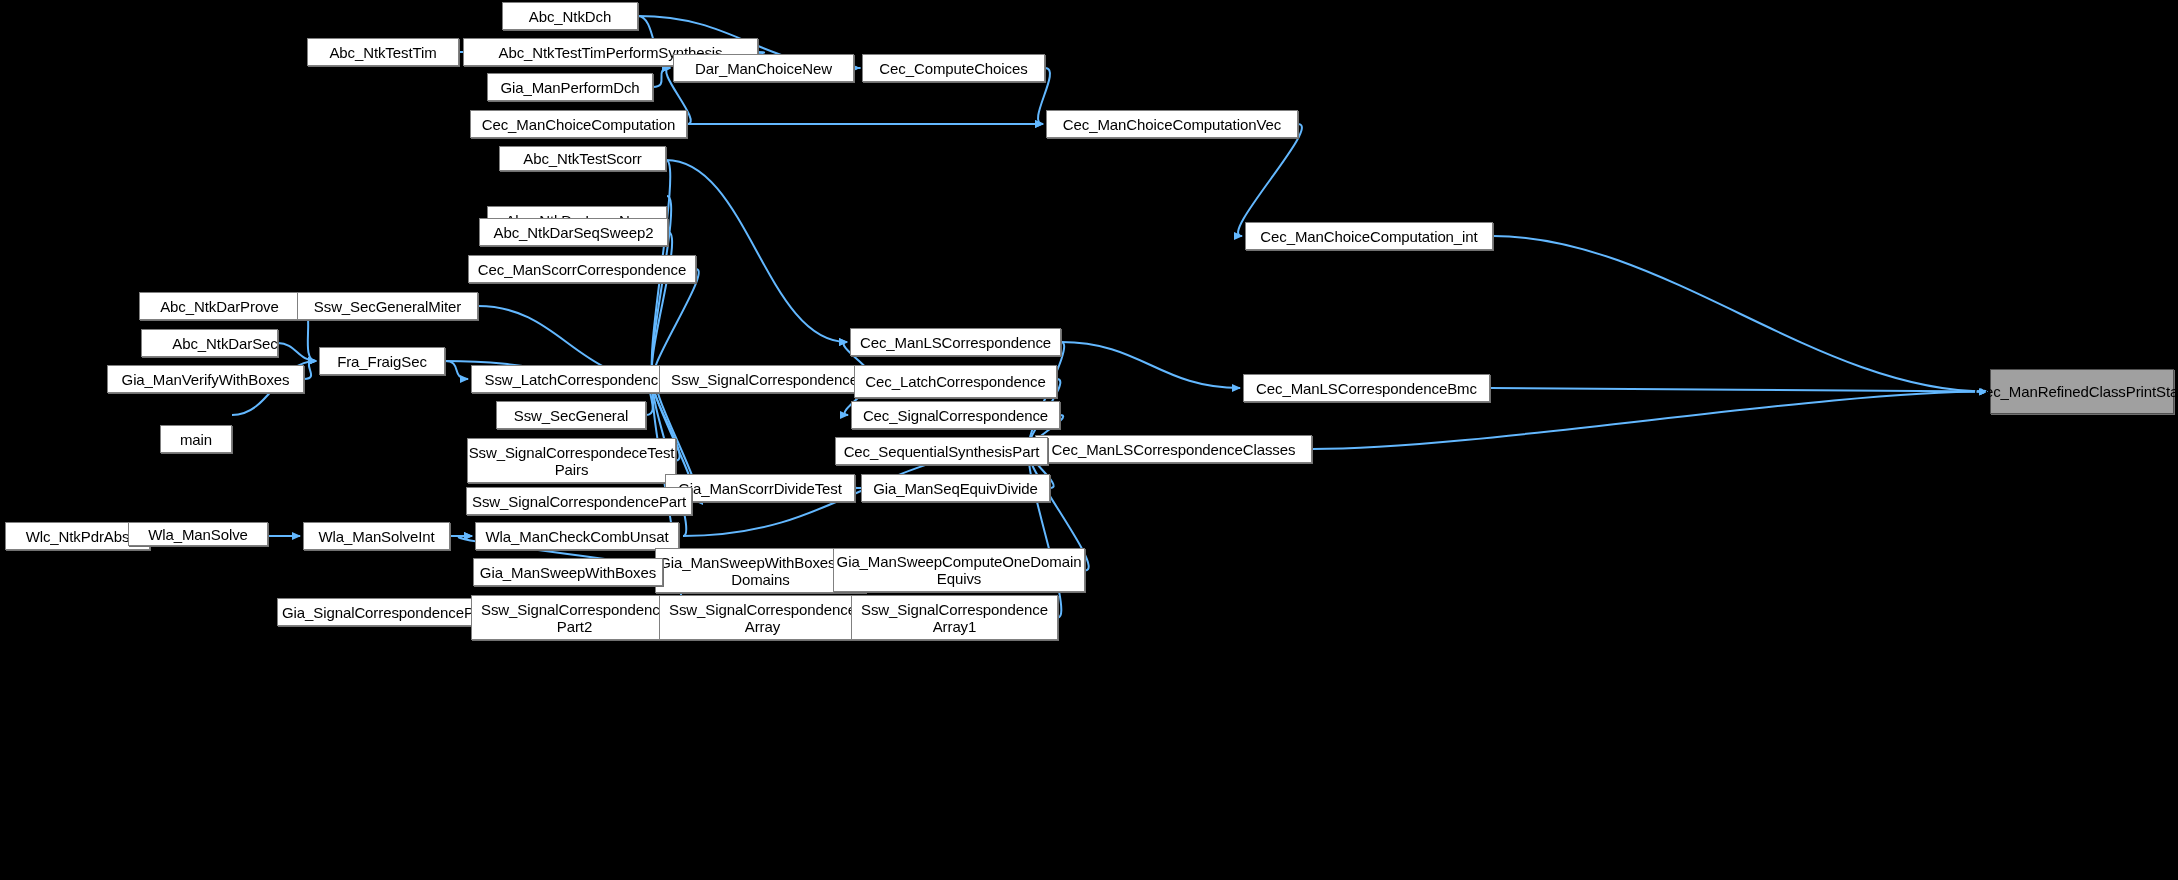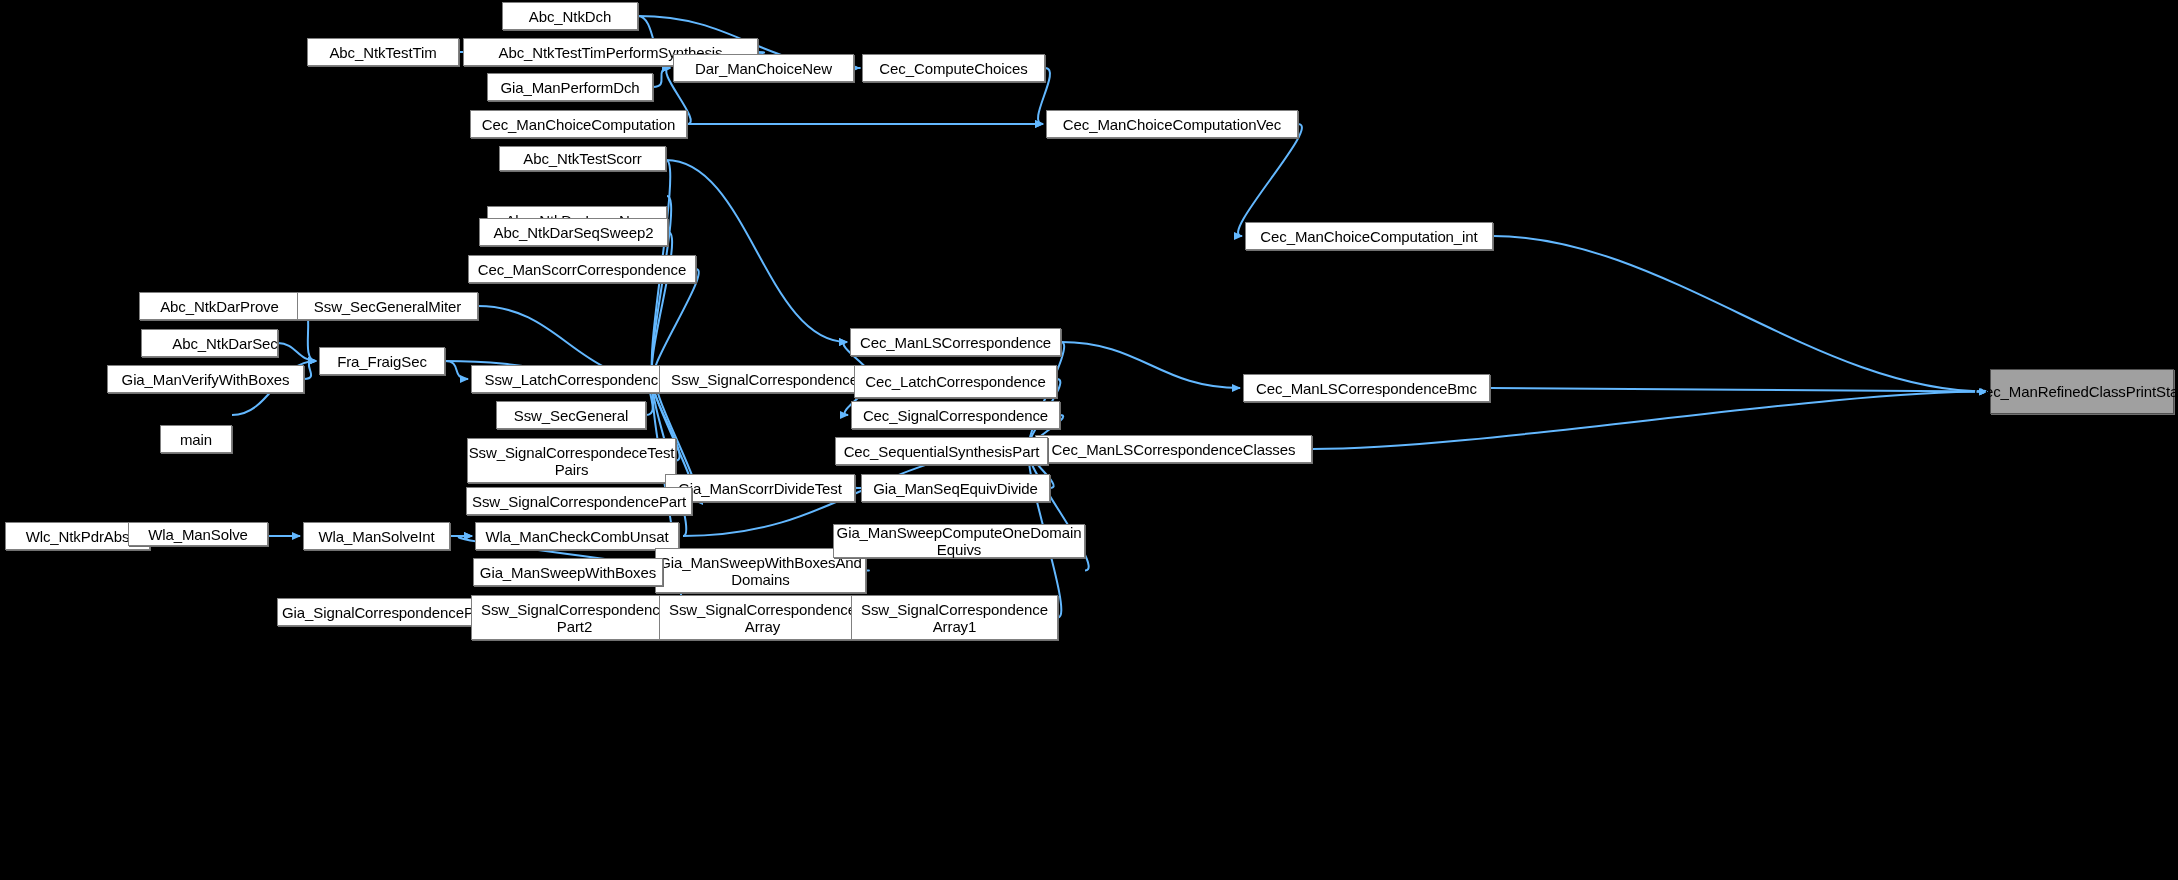--- a/index.html
+++ b/index.html
@@ -188,21 +188,21 @@
       </div>
       <div class="node" style="left: 303px; top: 522px; width: 147px; height: 28px;">
         <div>Wla_ManSolveInt</div>
       </div>
       <div class="node" style="left: 475px; top: 522px; width: 204px; height: 28px;">
         <div>Wla_ManCheckCombUnsat</div>
       </div>
       <div class="node" style="left: 655px; top: 548px; width: 211px; height: 45px;">
         <div>Gia_ManSweepWithBoxesAnd<br>Domains</div>
       </div>
-      <div class="node" style="left: 833px; top: 524px; width: 252px; height: 34px;">
+      <div class="node" style="left: 833px; top: 548px; width: 252px; height: 44px;">
         <div>Gia_ManSweepComputeOneDomain<br>Equivs</div>
       </div>
       <div class="node" style="left: 473px; top: 558px; width: 190px; height: 28px;">
         <div>Gia_ManSweepWithBoxes</div>
       </div>
       <div class="node" style="left: 277px; top: 598px; width: 219px; height: 28px;">
         <div>Gia_SignalCorrespondencePart</div>
       </div>
       <div class="node" style="left: 471px; top: 595px; width: 207px; height: 45px;">
         <div>Ssw_SignalCorrespondence<br>Part2</div>

